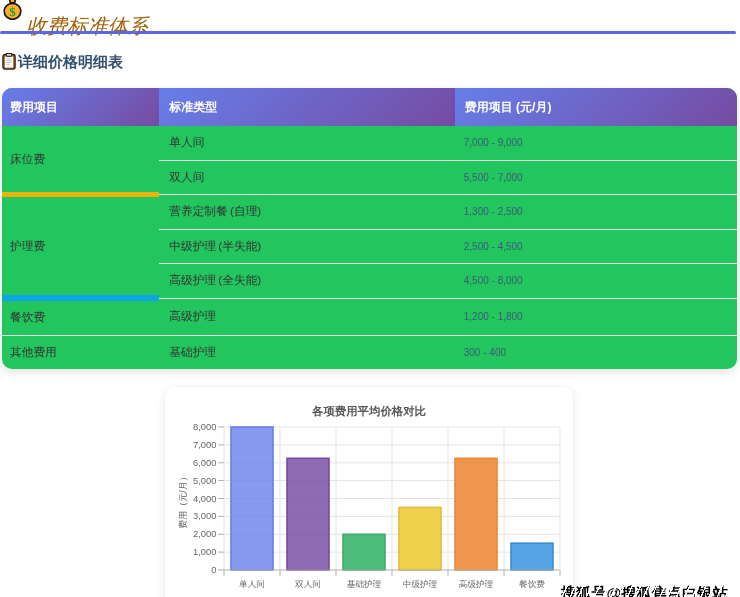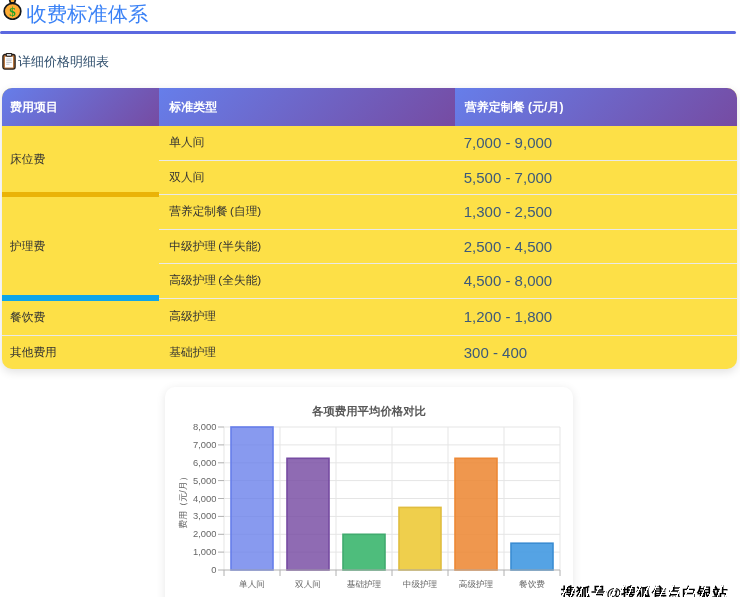--- a/index.html
+++ b/index.html
@@ -1,36 +1,36 @@
 <!DOCTYPE html>
 <html lang="zh"><head>
 <meta charset="utf-8">
 <style>
   html,body{margin:0;padding:0;}
   body{font-family:"Liberation Sans",sans-serif;background:#fff;}
   #page{position:relative;width:740px;height:597px;overflow:hidden;background:#fff;}
 
   
   #h1{position:absolute;left:3px;top:0px;display:flex;align-items:flex-start;}
-  #h1 .txt{font-size:20.3px;color:#3b82f6;margin-left:4.5px;line-height:20px;margin-top:4px;}
+  #h1 .txt{font-size:20.3px;color:#a16207;margin-left:4.5px;line-height:20px;margin-top:16px;font-style:italic;}
 
   #hr{position:absolute;left:0;top:30.5px;width:736px;height:3px;background:#5b68e0;border-radius:1.5px;}
 
   #h2{position:absolute;left:2px;top:53px;display:flex;align-items:center;}
-  #h2 .txt{font-size:13px;font-weight:normal;color:#31506e;margin-left:2px;line-height:16px;}
+  #h2 .txt{font-size:15px;font-weight:bold;color:#31506e;margin-left:2px;line-height:16px;}
 
   
   #card{position:absolute;left:2px;top:88px;width:735px;border-radius:10px;
-        box-shadow:0 3px 10px rgba(0,0,0,0.12);overflow:hidden;background:#fde047;}
+        box-shadow:0 3px 10px rgba(0,0,0,0.12);overflow:hidden;background:#22c55e;}
   table{width:100%;border-collapse:collapse;table-layout:fixed;}
   th{background:linear-gradient(135deg,#667eea 0%,#764ba2 100%);color:#fff;
      font-size:12px;font-weight:bold;text-align:left;padding:0 10px;height:38px;}
   td{font-size:11.7px;color:#333;padding:0 10px;height:33.5px;border-bottom:1px solid #e9e9e9;}
   tr:last-child td{border-bottom:none;}
-  td.price{color:#3d5a7a;font-size:15px;padding-left:9px;}
+  td.price{color:#3d5a7a;font-size:10px;padding-left:9px;}
   .c1pad{padding-left:8px !important;}
   col.c1{width:21.4%;} col.c2{width:40.2%;} col.c3{width:38.4%;}
 
   
   #chart{position:absolute;left:165px;top:387px;width:408px;height:230px;border-radius:10px;
          box-shadow:0 2px 10px rgba(0,0,0,0.10);background:#fff;}
 
   
   #wm{position:absolute;left:561px;top:583px;font-size:15.2px;font-weight:bold;
       white-space:nowrap;letter-spacing:0px;line-height:20px;
@@ -69,21 +69,21 @@
     <table>
       <colgroup>
           <col class="c1">
           <col class="c2">
           <col class="c3">
         </colgroup>
       <tbody>
           <tr>
             <th class="c1pad">费用项目</th>
             <th>标准类型</th>
-            <th>营养定制餐 (元/月)</th>
+            <th>费用项目 (元/月)</th>
           </tr>
       <tr>
             <td rowspan="2" class="c1pad" style="border-bottom:5px solid #eab308;">床位费</td>
             <td>单人间</td>
             <td class="price">7,000 - 9,000</td>
           </tr>
       <tr>
             <td>双人间</td>
             <td class="price">5,500 - 7,000</td>
           </tr>

